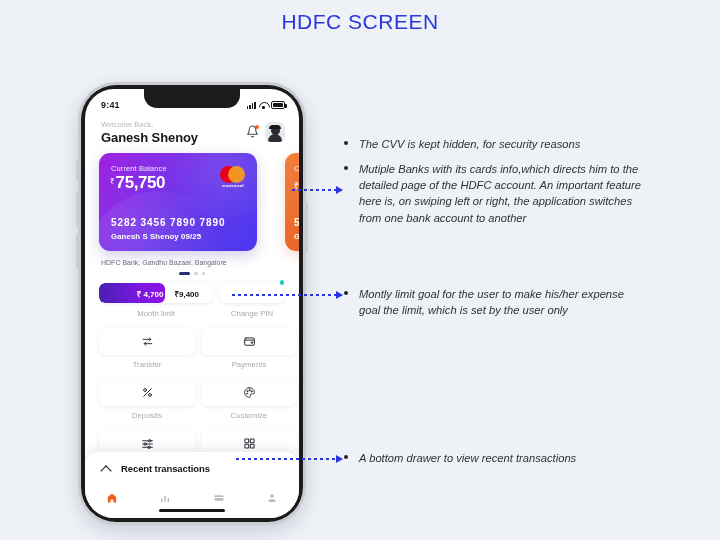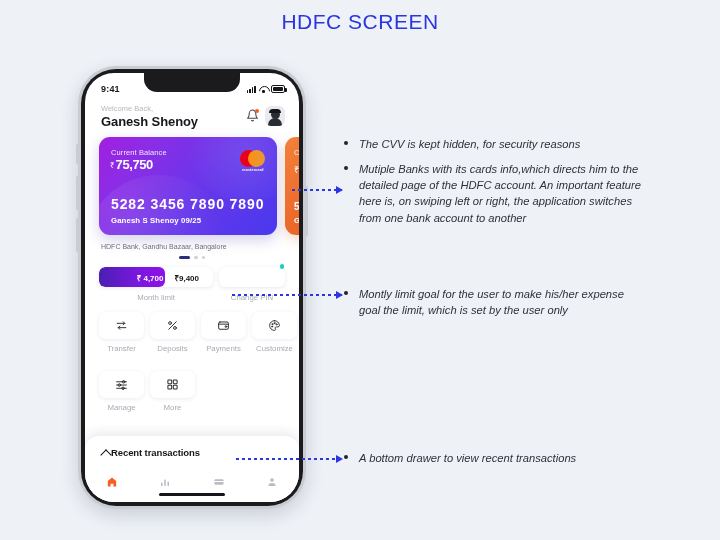--- a/index.html
+++ b/index.html
@@ -13,21 +13,21 @@
 
   
   .page-title {
     position: absolute; top: 10px; left: 0; width: 720px;
     text-align: center;
     font-size: 21px; letter-spacing: 0.5px;
     color: #2b35e0; font-weight: 400;
   }
 
   
-  .phone-wrap { position: absolute; left: 78px; top: 66px; width: 228px; height: 443px; }
+  .phone-wrap { position: absolute; left: 78px; top: 82px; width: 228px; height: 443px; }
   .phone-outer {
     position: absolute; inset: 0;
     background: #c9ccd1;
     border-radius: 38px;
     box-shadow: 0 6px 18px rgba(40,50,80,.18);
   }
   .phone-frame {
     position: absolute; left: 3px; top: 3px; right: 3px; bottom: 3px;
     background: #1b1b1d;
     border-radius: 35px;
@@ -88,41 +88,41 @@
     background: #e9eaee; overflow:hidden; position:relative;
     display:flex; align-items:flex-end; justify-content:center;
   }
   .avatar .head { width:9px;height:9px;border-radius:50%;background:#2a2c33; position:absolute; top:4px;}
   .avatar .body { width:14px;height:8px;border-radius:7px 7px 0 0;background:#2a2c33; position:absolute; bottom:0;}
   .avatar .cap { width:12px;height:4px;border-radius:4px 4px 0 0;background:#15161a; position:absolute; top:3px; }
 
   
   .cards-row { position: relative; margin-top: 8px; padding-left: 14px; height: 100px; }
   .bankcard {
-    position: absolute; top: 0; width: 178px; height: 98px;
+    position: absolute; top: 0; width: 158px; height: 98px;
     border-radius: 11px; overflow: hidden;
     box-shadow: 0 5px 14px rgba(60,40,160,.22);
   }
   .card-primary { left: 14px; background: linear-gradient(128deg,#a11fe0 0%,#8b2de6 22%,#6836ea 55%,#4a39ee 100%); }
   .card-secondary { left: 200px; width: 60px; background: linear-gradient(135deg,#f2813c 0%,#e8591f 100%); box-shadow: 0 5px 12px rgba(200,90,30,.22); }
   .card-swirl {
     position:absolute; width: 150px; height: 150px; border-radius: 50%;
     left: -15px; top: 38px;
     background: radial-gradient(circle at 30% 30%, rgba(255,255,255,.10), rgba(255,255,255,0) 62%);
   }
   .card-swirl2 {
     position:absolute; width: 120px; height: 120px; border-radius: 50%;
     right: -30px; top: -55px;
     background: radial-gradient(circle at 50% 60%, rgba(255,255,255,.10), rgba(255,255,255,0) 64%);
   }
   .card-label { position:absolute; left: 12px; top: 11px; font-size: 7.5px; color: rgba(255,255,255,.88); letter-spacing:.1px;}
   .card-balance { position:absolute; left: 11px; top: 21px; display:flex; align-items:flex-start; color:#fff; }
   .rupee-sm { font-size: 8px; line-height: 1; margin-top: 4px; margin-right: 1px; }
-  .bal-amount { font-size: 13px; font-weight: 700; line-height: 1; letter-spacing: -.4px; }
-  .card-number { position:absolute; left: 12px; bottom: 23px; font-size: 14px; font-weight: 700; color:#fff; letter-spacing: .9px; }
+  .bal-amount { font-size: 17px; font-weight: 700; line-height: 1; letter-spacing: -.4px; }
+  .card-number { position:absolute; left: 12px; bottom: 23px; font-size: 10px; font-weight: 700; color:#fff; letter-spacing: .9px; }
   .card-owner { position:absolute; left: 12px; bottom: 10px; font-size: 7.8px; font-weight: 600; color:#fff; letter-spacing:.1px;}
   .mc-logo { position:absolute; right: 11px; top: 13px; width: 26px; }
   .mc-circles { position:relative; height: 17px; }
   .mc-circles span { position:absolute; top:0; width:17px;height:17px;border-radius:50%; }
   .mc-red { left:0; background:#eb001b; }
   .mc-yel { left:8px; background:#f79e1b; opacity:.92; }
   .mc-text { font-size: 3.6px; color:#fff; text-align:center; letter-spacing:.2px; margin-top:1px; font-weight:700;}
   .sec-label { position:absolute; left: 9px; top: 11px; font-size: 7.5px; color: rgba(255,255,255,.9);}
   .sec-rupee { position:absolute; left: 9px; top: 26px; font-size: 9px; color:#fff;}
   .sec-num { position:absolute; left: 9px; bottom: 23px; font-size: 10px; font-weight:700; color:#fff;}
@@ -148,37 +148,37 @@
     display:flex; align-items:center; justify-content:center;padding-left:36px;
   }
   .limit-fill span { font-size: 8px; font-weight: 700; color:#fff; }
   .limit-total { position:absolute; right: 14px; font-size: 8px; font-weight:700; color:#15161a;}
   .pin-tile { position: relative; flex: 0 0 66px; }
   .pin-box { height: 20px; border-radius: 6px; background:#fff; box-shadow: 0 1px 4px rgba(30,40,80,.10); }
   .pin-badge { position:absolute; right: 1px; top: -3px; width: 4.5px; height:4.5px;border-radius:50%;background:#17cfc0;}
   .tile-cap { text-align:center; font-size: 7.8px; color:#a8abb3; margin-top: 6px; }
 
   
-  .grid { padding: 10px 2px 0 14px; display:grid; grid-template-columns: repeat(4,1fr); gap: 18px 6px; }
+  .grid { padding: 10px 2px 0 14px; display:grid; grid-template-columns: repeat(2,1fr); gap: 10px 6px; }
   .g-item { }
   .g-box {
     height: 27px; border-radius: 7px; background:#fff;
     box-shadow: 0 1px 4px rgba(30,40,80,.09);
     display:flex; align-items:center; justify-content:center;
   }
   .g-box svg { width: 13px; height: 13px; display:block; }
   .g-cap { text-align:center; font-size: 7.8px; color:#a8abb3; margin-top: 5px; }
 
   
   .drawer {
     position:absolute; left:0; right:0; bottom:0; height: 66px;
     background:#fff; border-radius: 14px 14px 0 0;
     box-shadow: 0 -3px 12px rgba(30,40,80,.10);
   }
-  .drawer-head { display:flex; align-items:flex-end; padding: 11px 0 0 16px; }
+  .drawer-head { display:flex; align-items:flex-end; gap: 10px; padding: 11px 0 0 16px; }
   .chev { width: 10px; height: 10px; position:relative; }
   .chev::before {
     content:""; position:absolute; left:1px; top:3px; width:7px;height:7px;
     border-left:1.4px solid #15161a; border-top:1.4px solid #15161a;
     transform: rotate(45deg);
   }
   .drawer-title { font-size: 9.5px; font-weight: 700; color:#15161a; letter-spacing:-.1px; }
   .navbar { position:absolute; left:0; right:0; bottom: 14px; display:flex; }
   .nav-item { flex:1; display:flex; align-items:center; justify-content:center; }
   .nav-item svg { width: 12px; height: 12px; display:block; }
@@ -329,38 +329,38 @@
                 <path d="M15 5l3 3-3 3"></path>
               <path d="M20 16H6"></path>
                 <path d="M9 13l-3 3 3 3"></path>
             </svg>
           </div>
           <div class="g-cap">Transfer</div>
         </div>
 
         <div class="g-item">
           <div class="g-box">
+            <svg viewBox="0 0 24 24" fill="none" stroke="#2b2d33" stroke-width="1.8" stroke-linecap="round" stroke-linejoin="round">
+              <rect x="3" y="5.5" width="18" height="13.5" rx="2.5"></rect>
+              <path d="M3 9.5h18"></path>
+              <circle cx="16.5" cy="14" r="1.6"></circle>
+            </svg>
+          </div>
+          <div class="g-cap">Payments</div>
+        </div>
+
+        <div class="g-item">
+          <div class="g-box">
             <svg viewBox="0 0 24 24" fill="none" stroke="#2b2d33" stroke-width="1.8" stroke-linecap="round">
               <line x1="19" y1="5" x2="5" y2="19"></line>
               <circle cx="7.5" cy="7.5" r="2.6"></circle>
                 <circle cx="16.5" cy="16.5" r="2.6"></circle>
             </svg>
           </div>
           <div class="g-cap">Deposits</div>
-        </div>
-
-        <div class="g-item">
-          <div class="g-box">
-            <svg viewBox="0 0 24 24" fill="none" stroke="#2b2d33" stroke-width="1.8" stroke-linecap="round" stroke-linejoin="round">
-              <rect x="3" y="5.5" width="18" height="13.5" rx="2.5"></rect>
-              <path d="M3 9.5h18"></path>
-              <circle cx="16.5" cy="14" r="1.6"></circle>
-            </svg>
-          </div>
-          <div class="g-cap">Payments</div>
         </div>
 
         <div class="g-item">
           <div class="g-box">
             <svg viewBox="0 0 24 24" fill="none" stroke="#2b2d33" stroke-width="1.7" stroke-linecap="round" stroke-linejoin="round">
               <path d="M12 3a9 9 0 1 0 0 18 2 2 0 0 0 1.6-3.2 2 2 0 0 1 1.6-3.2H18a3 3 0 0 0 3-3A9 9 0 0 0 12 3z"></path>
               <circle cx="8" cy="9.5" r="1"></circle>
                 <circle cx="12" cy="7.5" r="1"></circle>
                 <circle cx="15.8" cy="9.8" r="1"></circle>
                 <circle cx="7.6" cy="14" r="1"></circle>

